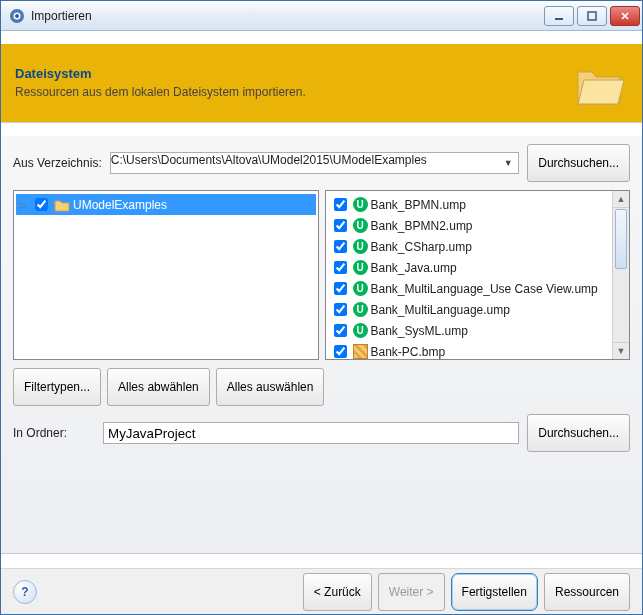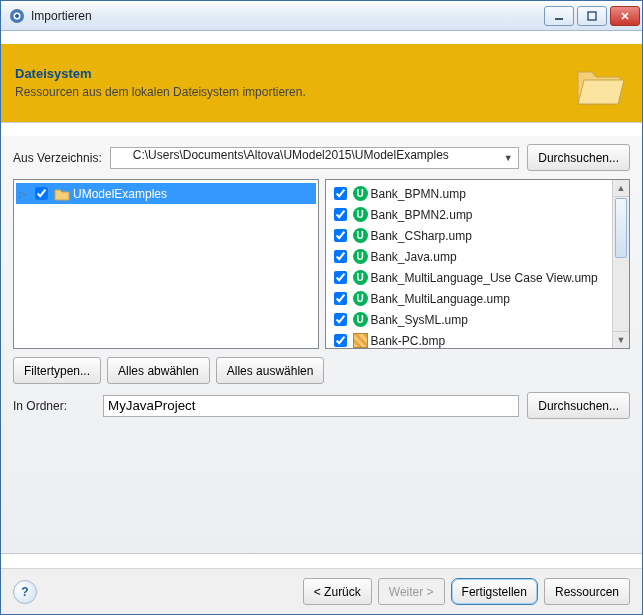--- a/index.html
+++ b/index.html
@@ -12,23 +12,23 @@
   .winbtn { width:30px; height:20px; border:1px solid #7a99bb; border-radius:3px; background:linear-gradient(#f6fafe,#dce8f5); display:flex; align-items:center; justify-content:center; font-size:10px; cursor:default; }
   .winbtn.close { background:linear-gradient(#e98a82,#c9372c); border-color:#a73228; color:#fff; }
   .banner { background:#eab308; padding:10px 14px 12px; border-bottom:1px solid #cfcfcf; display:flex; align-items:center; }
   .banner-left { flex:1; }
   .banner h2 { margin:0 0 4px; font-size:13px; font-weight:bold; color:#0a4b8c; }
   .banner .sub { color:#444; }
   .banner .big-icon { width:56px; height:56px; }
   .body { flex:1; background:linear-gradient(#f7f7f8,#eceef1); padding:8px 12px 0; display:flex; flex-direction:column; gap:8px; }
   .row { display:flex; align-items:center; gap:8px; }
   .row label { white-space:nowrap; }
-  .combo { flex:1; height:22px; border:1px solid #abadb3; background:#fff; padding:0 20px 0 22px; position:relative; }
+  .combo { flex:1; height:22px; border:1px solid #abadb3; background:#fff; padding:0 20px 0 0; position:relative; }
   .combo .arrow { position:absolute; right:2px; top:2px; width:16px; height:16px; display:flex; align-items:center; justify-content:center; font-size:9px; color:#444; }
-  .btn { height:27px; padding:0 10px; border:1px solid #acacac; background:linear-gradient(#fdfdfd,#e7e7e7); cursor:default; border-radius:3px; font-size:12px; }
+  .btn { height:38px; padding:0 10px; border:1px solid #acacac; background:linear-gradient(#fdfdfd,#e7e7e7); cursor:default; border-radius:3px; font-size:12px; }
   .btn.def { border-color:#3c7fb1; box-shadow:0 0 0 1px #a3d1f5 inset;border-radius:7px; }
   .btn[disabled]{ color:#9a9a9a; background:#f0f0f0; }
   .panes { display:flex; gap:6px; height:170px; }
   .pane { flex:1; border:1px solid #828790; background:#fff; overflow:hidden; position:relative; display:flex; }
   .pane-inner { flex:1; overflow:hidden; padding:3px 2px; }
   .tree-item { display:flex; align-items:center; gap:3px; padding:1px 2px; }
   .tree-item.sel { background:#3399ff; color:#fff; }
   .tree-arrow { width:10px; font-size:9px; color:#6b6b6b; text-align:center; }
   .cb { width:13px; height:13px; }
   .folder-ico { width:16px; height:14px; }

